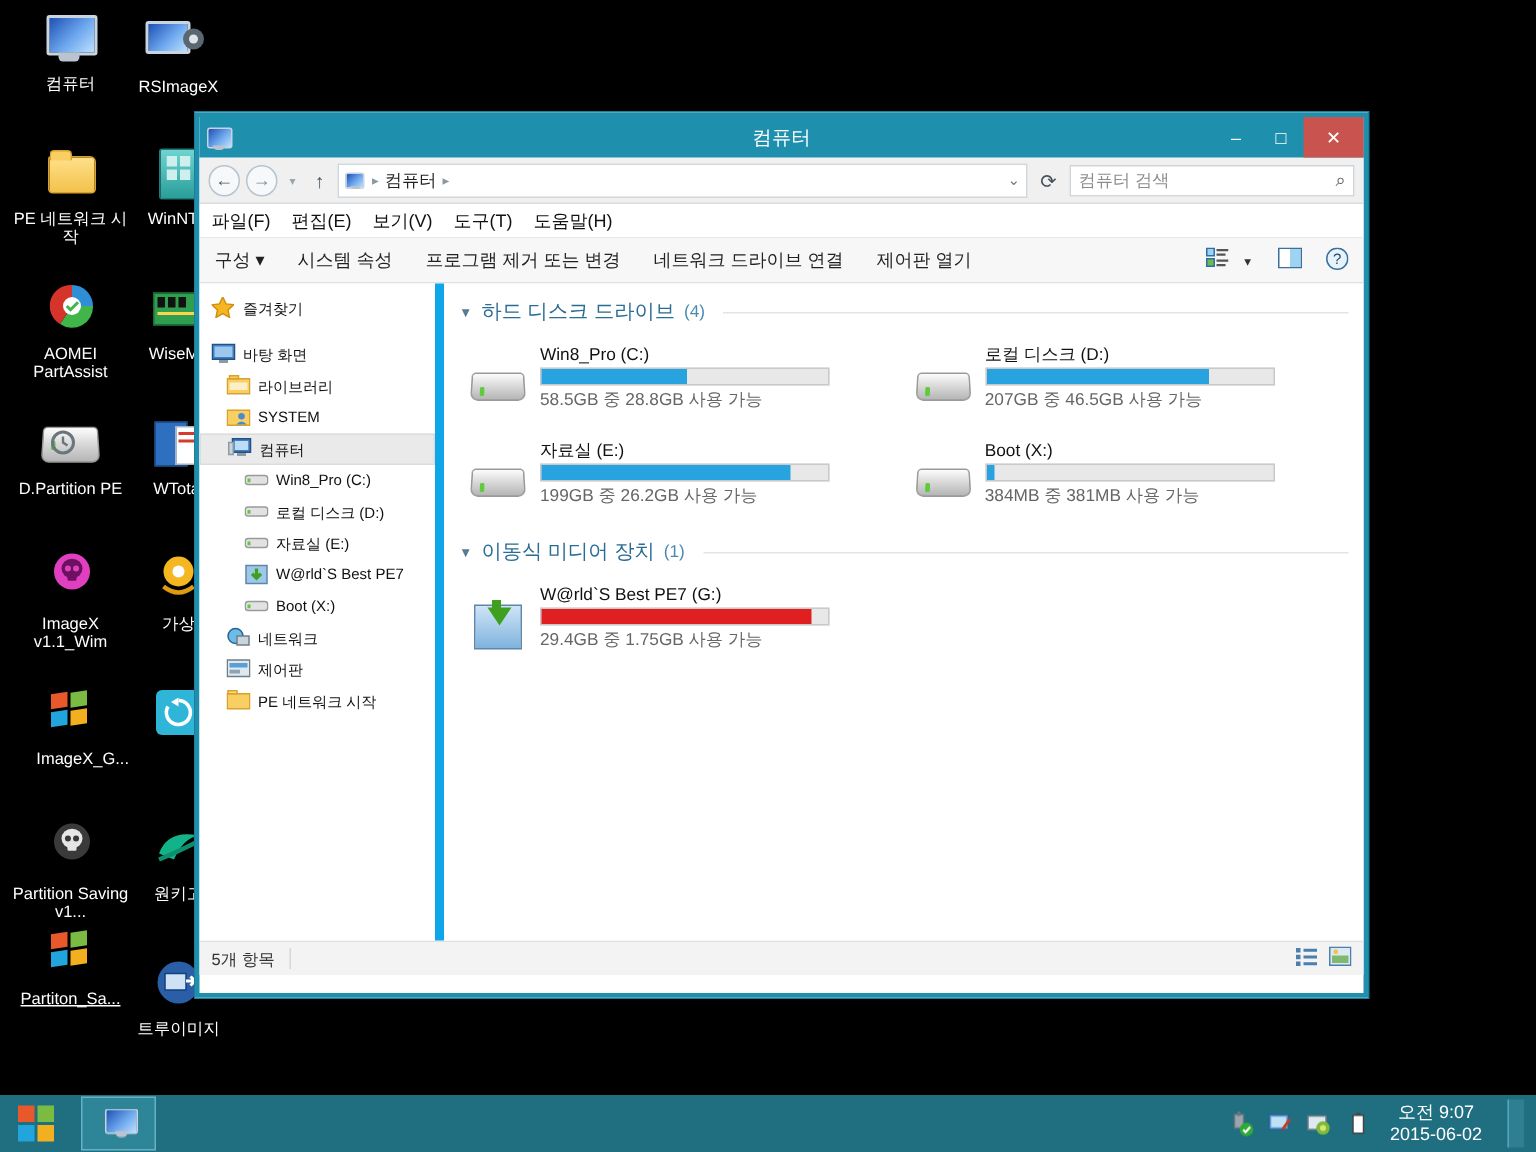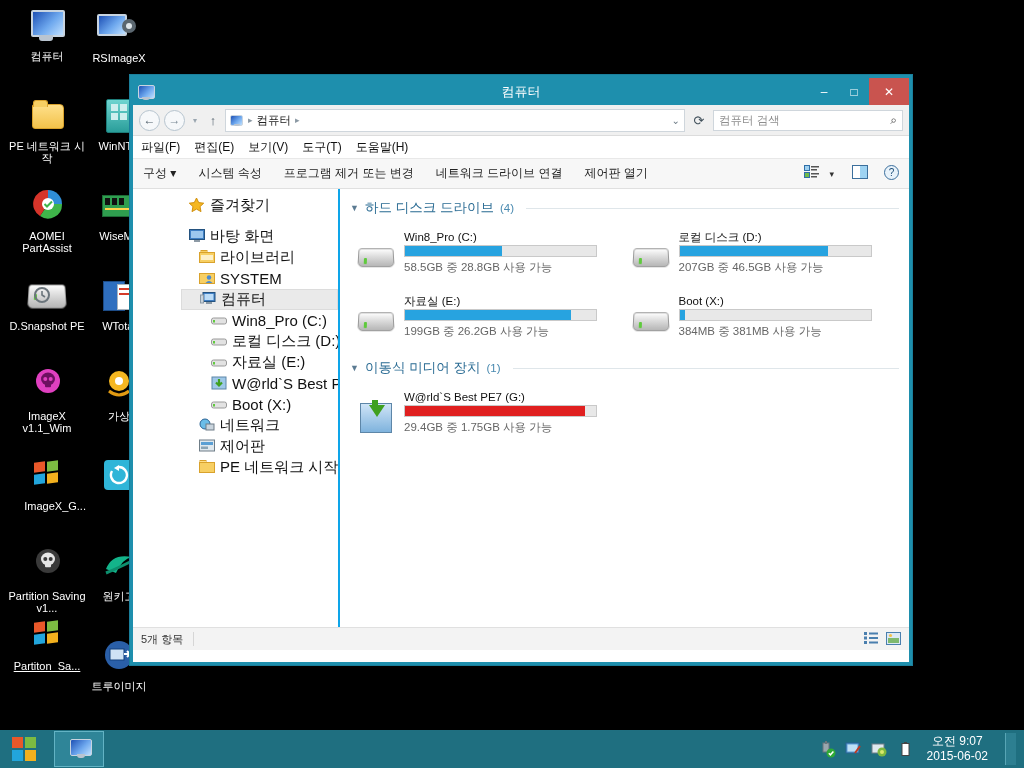--- a/index.html
+++ b/index.html
@@ -120,22 +120,22 @@
   .cmdbar {
     height: 29px; background: #f7f7f7; border-bottom: 1px solid #e0e0e0;
     display: flex; align-items: center; padding: 0 10px; gap: 22px;
     font-size: 12px; color: #222;
   }
   .cmdbar .spacer { margin-left: auto; }
   .cmd-ico-group { display:flex; align-items:center; gap: 10px; }
 
   .body-area { display: flex; height: 438px; }
   .navpane {
-    width: 157px; background: #ffffff; border-right: 2px solid #0ea5e9;
-    padding-top: 6px; font-size: 15px; overflow: hidden; margin-left: 48px;
+    width: 157px; background: #ffffff; border-right: 6px solid #0ea5e9;
+    padding-top: 6px; font-size: 10px; overflow: hidden;
   }
   .tree-row {
     display: flex; align-items: center; height: 21px; padding-left: 8px; gap: 5px;
     white-space: nowrap; color: #111;
   }
   .tree-row.sel { background: #eaeaea; border: 1px solid #dcdcdc; box-sizing:border-box; }
   .tree-row.ind1 { padding-left: 18px; }
   .tree-row.ind2 { padding-left: 30px; }
   .t-ico { width: 16px; height: 15px; position: relative; flex: none; }
 
@@ -285,21 +285,21 @@
       <span class="cap">WiseMe</span>
     </div>
     <div class="desk-icon" style="left: 8px; top: 276px;">
       <span class="glyph">
         <div class="hd" style="left:3px;top:8px;width:36px;height:22px;"></div>
         <svg style="position:absolute;left:8px;top:10px;" width="18" height="18" viewBox="0 0 18 18">
           <circle cx="9" cy="9" r="7" fill="none" stroke="#6b757c" stroke-width="2"></circle>
           <path d="M9 5 L9 9 L12 11" stroke="#6b757c" stroke-width="1.6" fill="none"></path>
         </svg>
       </span>
-      <span class="cap">D.Snapshot PE</span>
+      <span class="cap">D.Partition PE</span>
     </div>
     <div class="desk-icon" style="left: 80px; top: 276px;">
       <span class="glyph">
         <div style="position:absolute;left:6px;top:5px;width:20px;height:28px;background:#2f6fbf;border:1px solid #1d4c87;"></div>
         <div style="position:absolute;left:20px;top:8px;width:20px;height:24px;background:#fff;border:1px solid #a8b4be;"></div>
         <div style="position:absolute;left:22px;top:12px;width:15px;height:2px;background:#d43b2a;"></div>
         <div style="position:absolute;left:22px;top:17px;width:15px;height:2px;background:#d43b2a;"></div>
       </span>
       <span class="cap">WTotal</span>
     </div>

